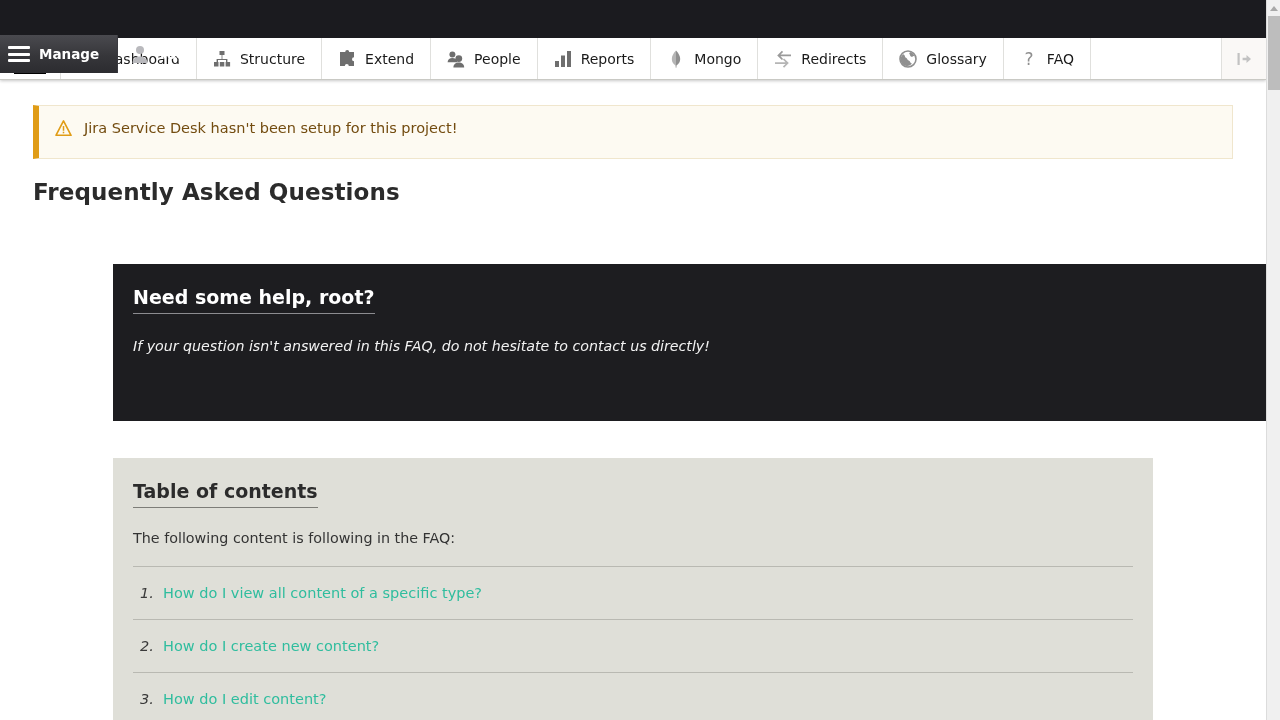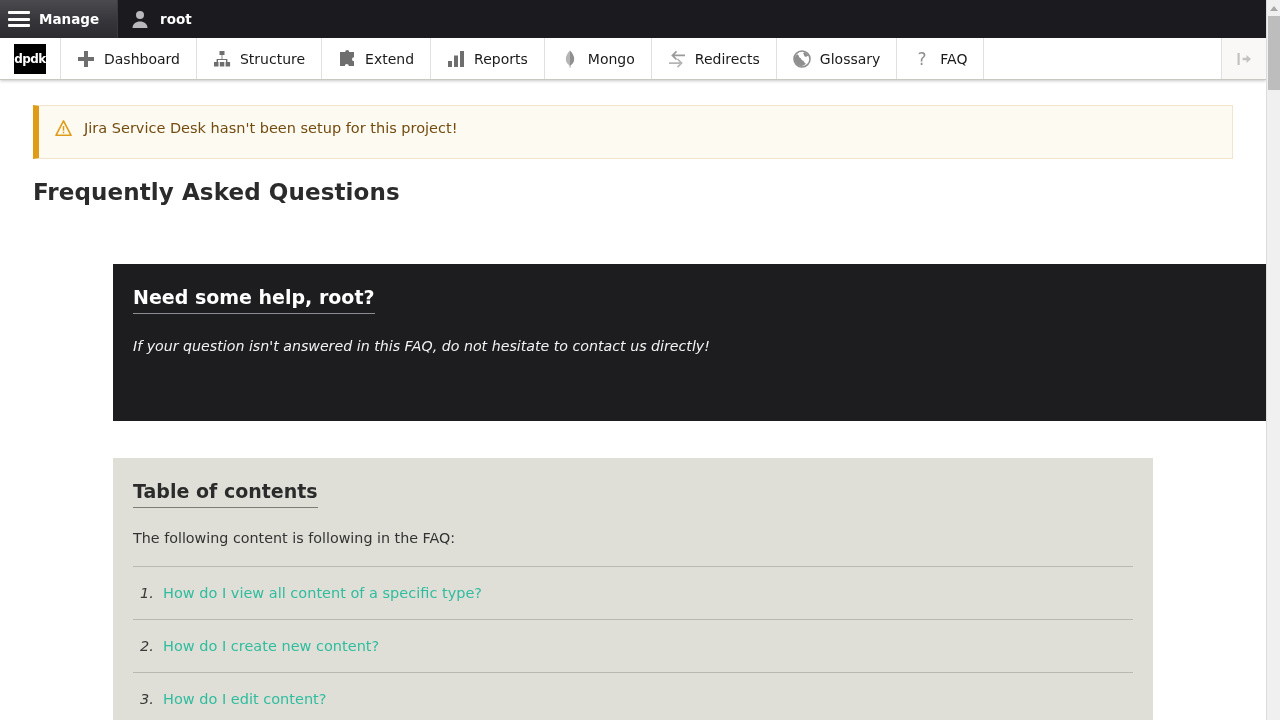--- a/index.html
+++ b/index.html
@@ -20,20 +20,21 @@
     display: flex; align-items: stretch;
     z-index: 40;
   }
   .tb-tab {
     display: flex; align-items: center;
     padding: 0 14px 0 10px;
     color: #fff;
     font-size: 13.5px; font-weight: bold;
     cursor: pointer;
     height: 38px;
+    margin-top: 35px;
   }
   .tb-tab.manage {
     background: linear-gradient(to bottom,#4a4a4f 0%,#36363a 55%,#2c2c30 100%);
     padding-left: 8px; padding-right: 18px;
   }
   .tb-tab.user { border-left: 1px solid #3a3a3f; padding-left: 12px; }
   .burger {
     width: 22px; height: 16px; margin-right: 9px;
     display: flex; flex-direction: column; justify-content: space-between;
   }
@@ -213,20 +214,29 @@
   </div>
 
   <div class="nav-item">
     <svg class="ico" viewBox="0 0 18 18">
       <path d="M2 2h5.2a2 2 0 114 0H16v5.2a2 2 0 100 4V16h-5.2a2 2 0 10-4 0H2z" fill="#6e6e6e"></path>
     </svg>
     <span>Extend</span>
   </div>
 
 
+  <div class="nav-item">
+    <svg class="ico" viewBox="0 0 18 18">
+      <circle cx="5.4" cy="4.4" r="3" fill="#6e6e6e"></circle>
+      <path d="M0.6 12.2c0-2.7 2.2-4.2 4.8-4.2s4.8 1.5 4.8 4.2z" fill="#6e6e6e"></path>
+      <circle cx="11.8" cy="8.6" r="3.4" fill="#6e6e6e"></circle>
+      <path d="M6.4 17.4c0-3 2.4-4.8 5.4-4.8s5.4 1.8 5.4 4.8z" fill="#6e6e6e"></path>
+    </svg>
+    <span>People</span>
+  </div>
 
   <div class="nav-item">
     <svg class="ico" viewBox="0 0 18 18">
       <rect x="1" y="11" width="4" height="6" fill="#6e6e6e"></rect>
       <rect x="7" y="5.5" width="4" height="11.5" fill="#6e6e6e"></rect>
       <rect x="13" y="1" width="4" height="16" fill="#6e6e6e"></rect>
     </svg>
     <span>Reports</span>
   </div>
 

